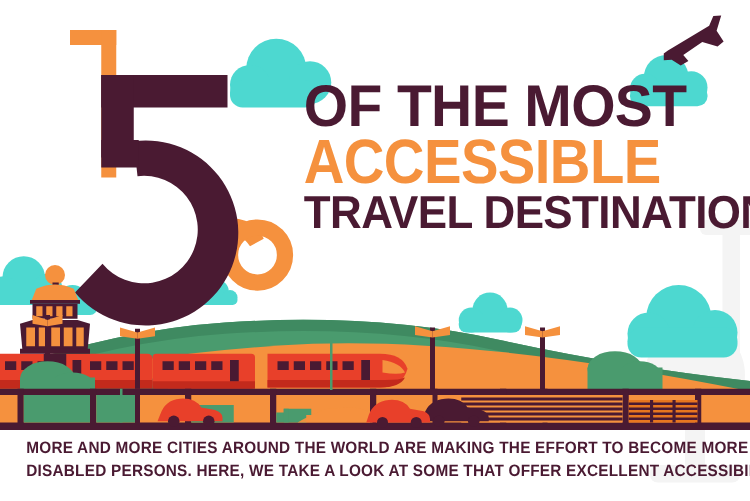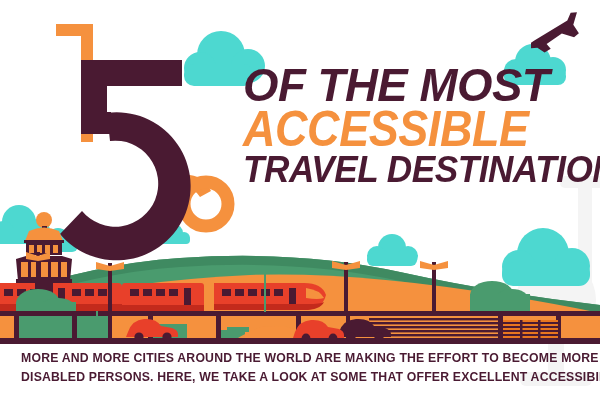--- a/index.html
+++ b/index.html
@@ -28,21 +28,20 @@
   }
   .layer svg { display: block; }
 
   
   #headline {
     position: absolute;
     left: 243px;
     top: 64px;
     width: 320px;
     z-index: 40;
-    font-style: italic;
   }
   .hl-line {
     display: block;
     white-space: nowrap;
     font-family: "Liberation Sans Narrow", "Liberation Sans", sans-serif;
     font-weight: bold;
     letter-spacing: -0.5px;
     line-height: 0.88;
     transform-origin: left top;
   }

